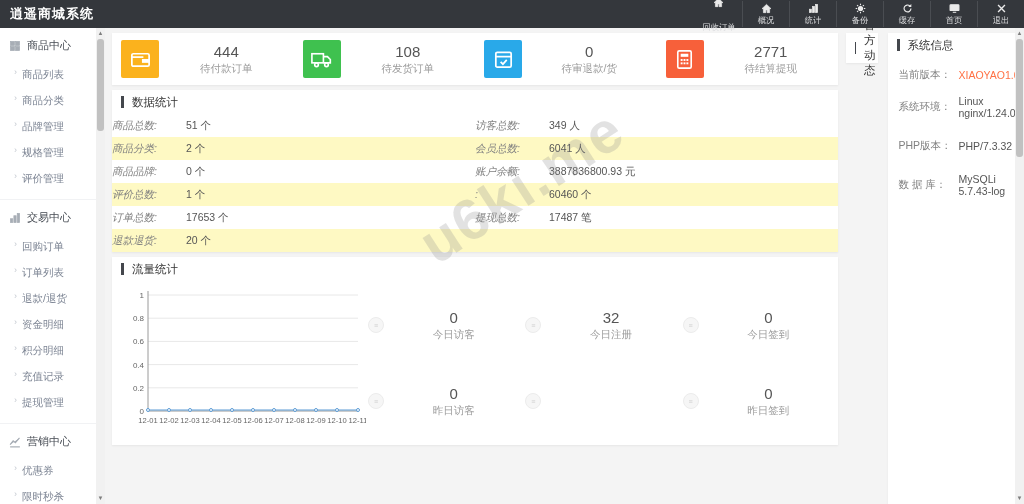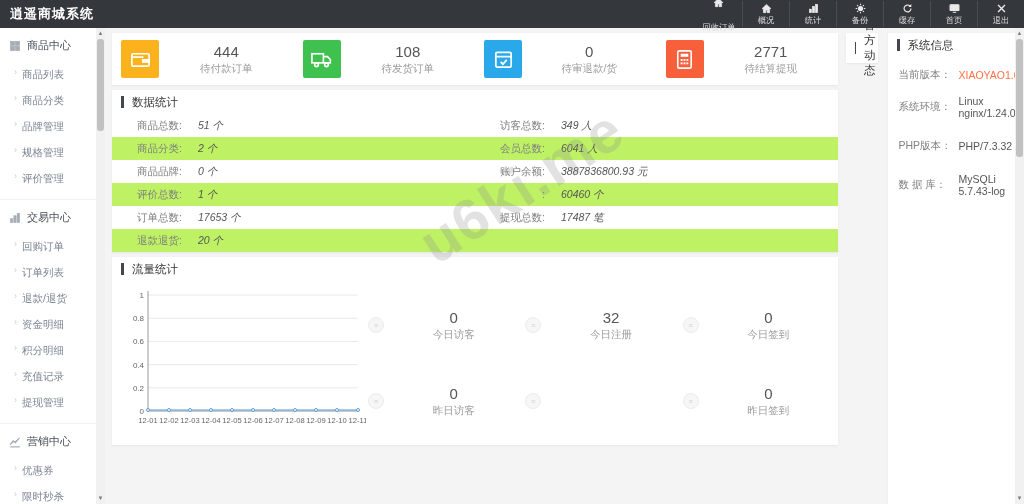--- a/index.html
+++ b/index.html
@@ -46,24 +46,24 @@
   .stats-row { height:52px; display:flex; align-items:center; }
   .stat-card { flex:1; display:flex; align-items:center; cursor:pointer; }
   .stat-icon { width:38px; height:38px; margin-left:9px; border-radius:2px; display:flex; align-items:center; justify-content:center; }
   .stat-icon svg { width:23px; height:23px; }
   .stat-body { flex:1; text-align:center; }
   .stat-value { font-size:15px; color:#555555; }
   .stat-label { font-size:10.5px; color:#9c9c9c; margin-top:2px; }
 
   
   .ds-row { display:flex; height:23px; align-items:center; font-size:10.5px; }
-  .ds-row.stripe { background:#bef264; }
+  .ds-row.stripe { background:#fef9c3; }
   .ds-cell { width:50%; display:flex; }
-  .ds-label { width:70px; text-align:right; color:#808080; white-space:pre; }
-  .ds-value { margin-left:16px; color:#555555;font-style:italic; }
+  .ds-label { width:70px; color:#808080; white-space:pre;font-style:italic; }
+  .ds-value { margin-left:4px; color:#555555; }
 
   
   .traffic-content { display:flex; padding:6px 0 6px 2px; }
   .chart-wrap { width:252px; }
   .mini-grid { flex:1; display:grid; grid-template-columns:1fr 1fr 1fr; grid-template-rows:1fr 1fr; }
   .mini-cell { display:flex; align-items:center; }
   .badge { width:16px; height:16px; border-radius:50%; background:#f6f6f6; border:1px solid #ececec; color:#cfcfcf; font-size:7px; display:flex; align-items:center; justify-content:center; flex:0 0 auto; margin-left:2px; }
   .mini-center { flex:1; text-align:center; }
   .mini-value { font-size:15px; color:#555555; }
   .mini-label { font-size:10.5px; color:#9c9c9c; margin-top:2px;font-family:Liberation Serif, serif; }

